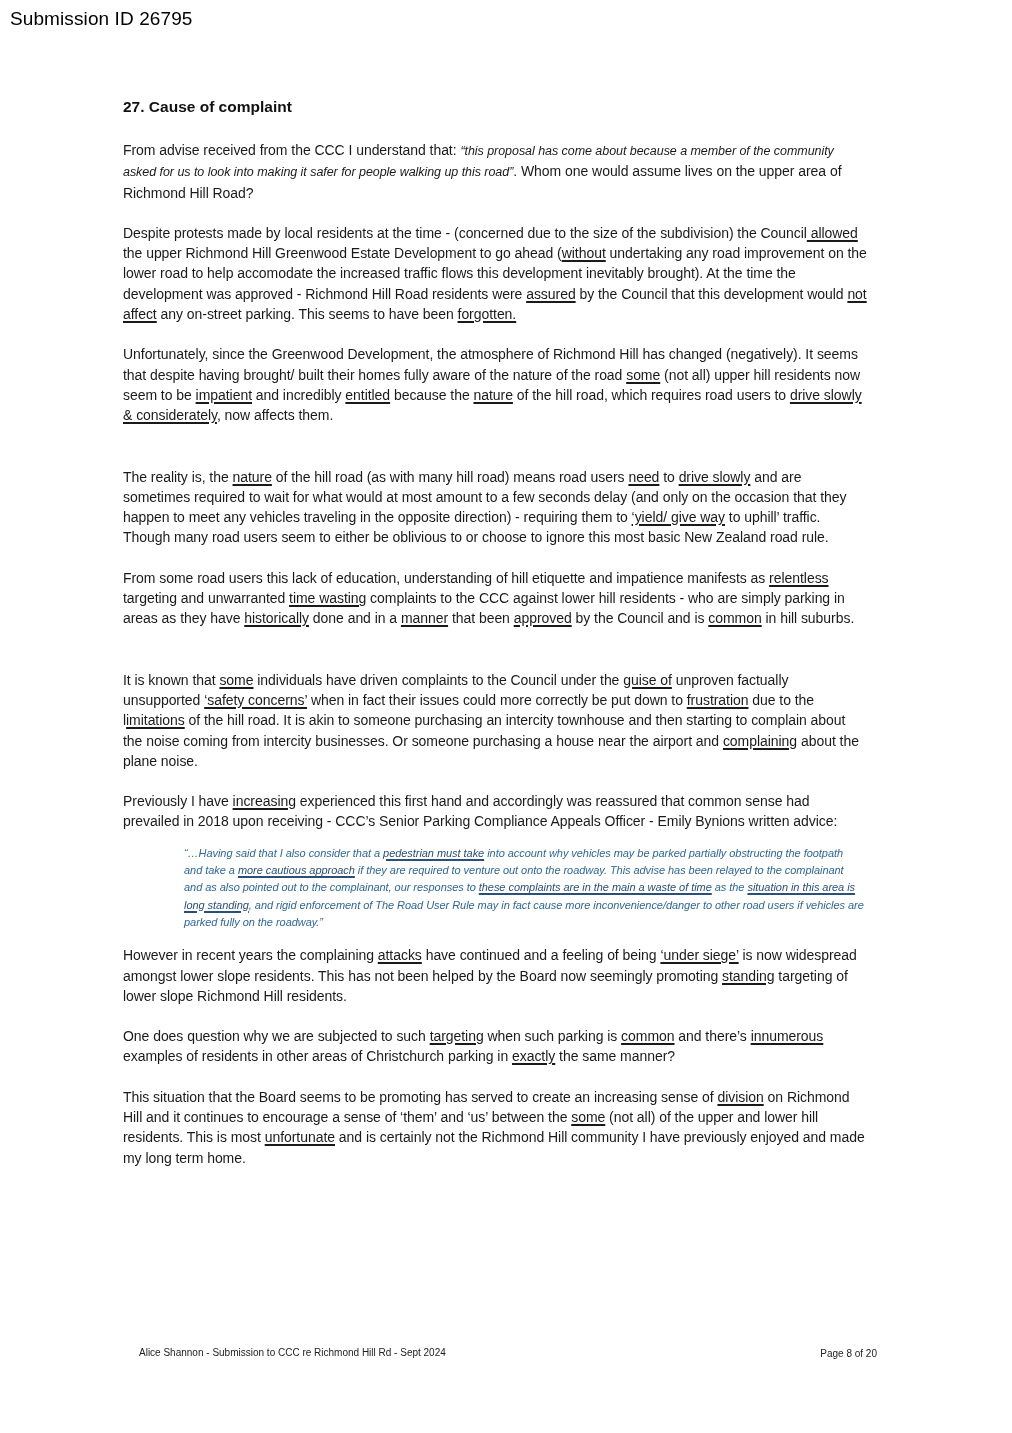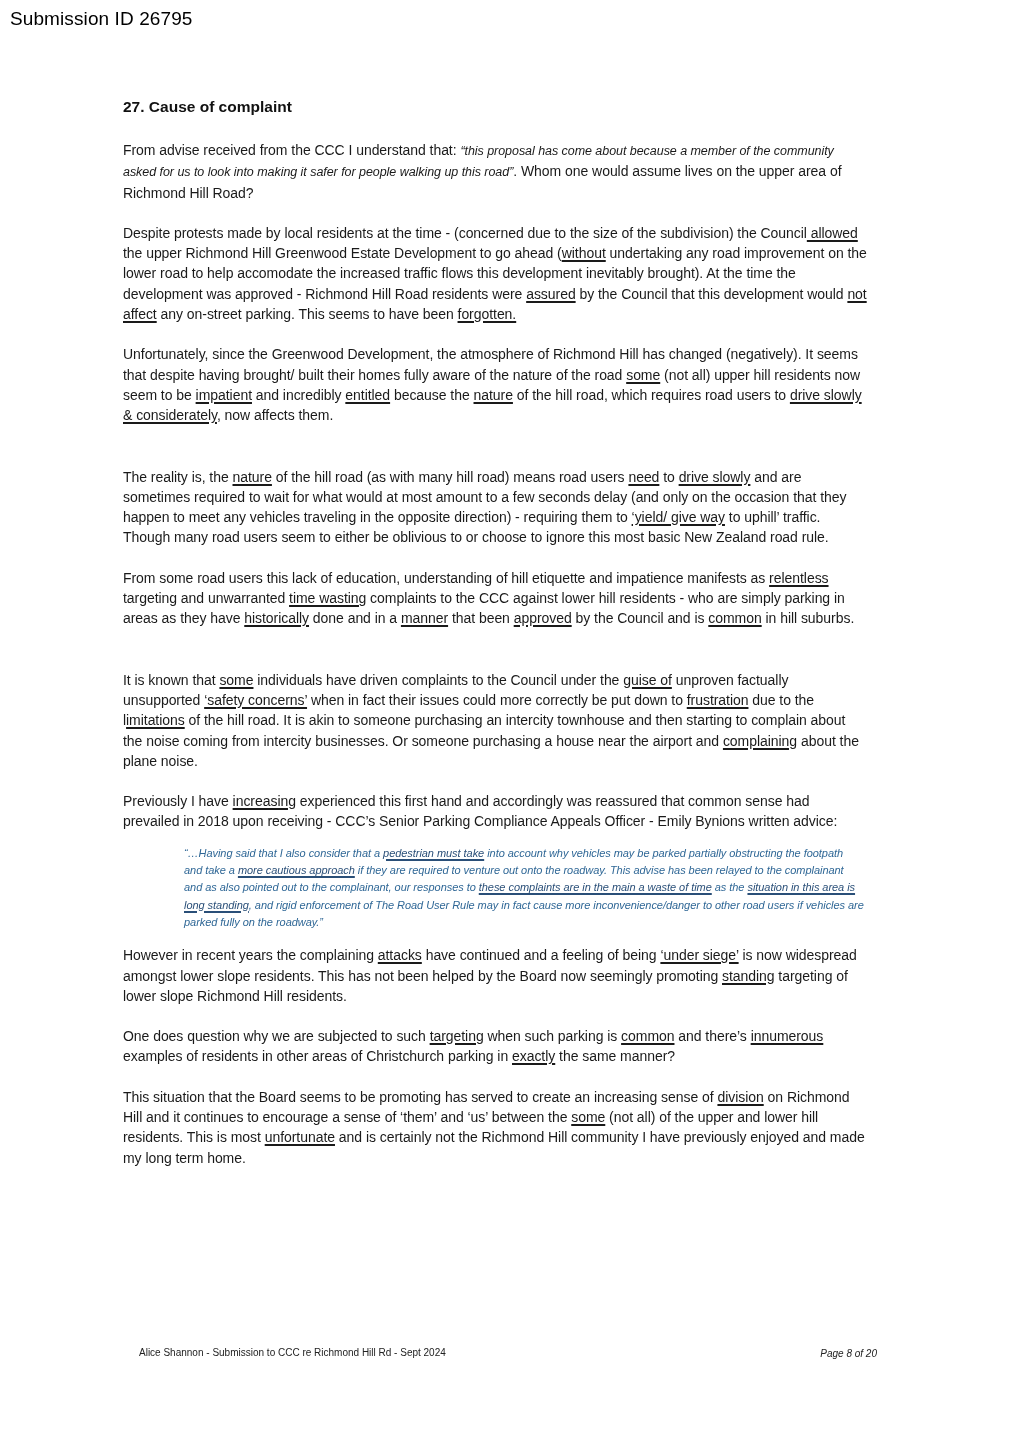--- a/index.html
+++ b/index.html
@@ -10,21 +10,21 @@
   h2 { font-size: 15.5px; font-weight: bold; margin: 0; color: #111; line-height: 22px; }
   p { font-size: 14px; line-height: 20.3px; margin: 0; letter-spacing: -0.05px; }
   .gap-h { height: 22px; }
   .gap-p { height: 20px; }
   u, .u { font-weight: normal; text-decoration: underline; text-decoration-thickness: 1.5px; text-underline-offset: 2px; }
   .quote-inline { font-style: italic; font-size: 12.5px; }
   .blockquote { margin: 0 0 0 61px; width: 680px; color: #2f6796; font-style: italic;
                 font-size: 11px; line-height: 17.3px; }
   .blockquote .u { color: #2a4f78; }
   .footer { position: absolute; top: 1347px; left: 123px; width: 738px; font-size: 10px; color: #222; margin-left: 16px; }
-  .footer .right { position: absolute; right: 0; top: 1px; font-style: italic; }
+  .footer .right { position: absolute; right: 0; top: 1px; }
 </style>
 </head>
 <body>
 
 <div class="sub-id">Submission ID 26795</div>
 
 <div class="page">
 
   <h2>27. Cause of complaint</h2>
   <div class="gap-h"></div>

